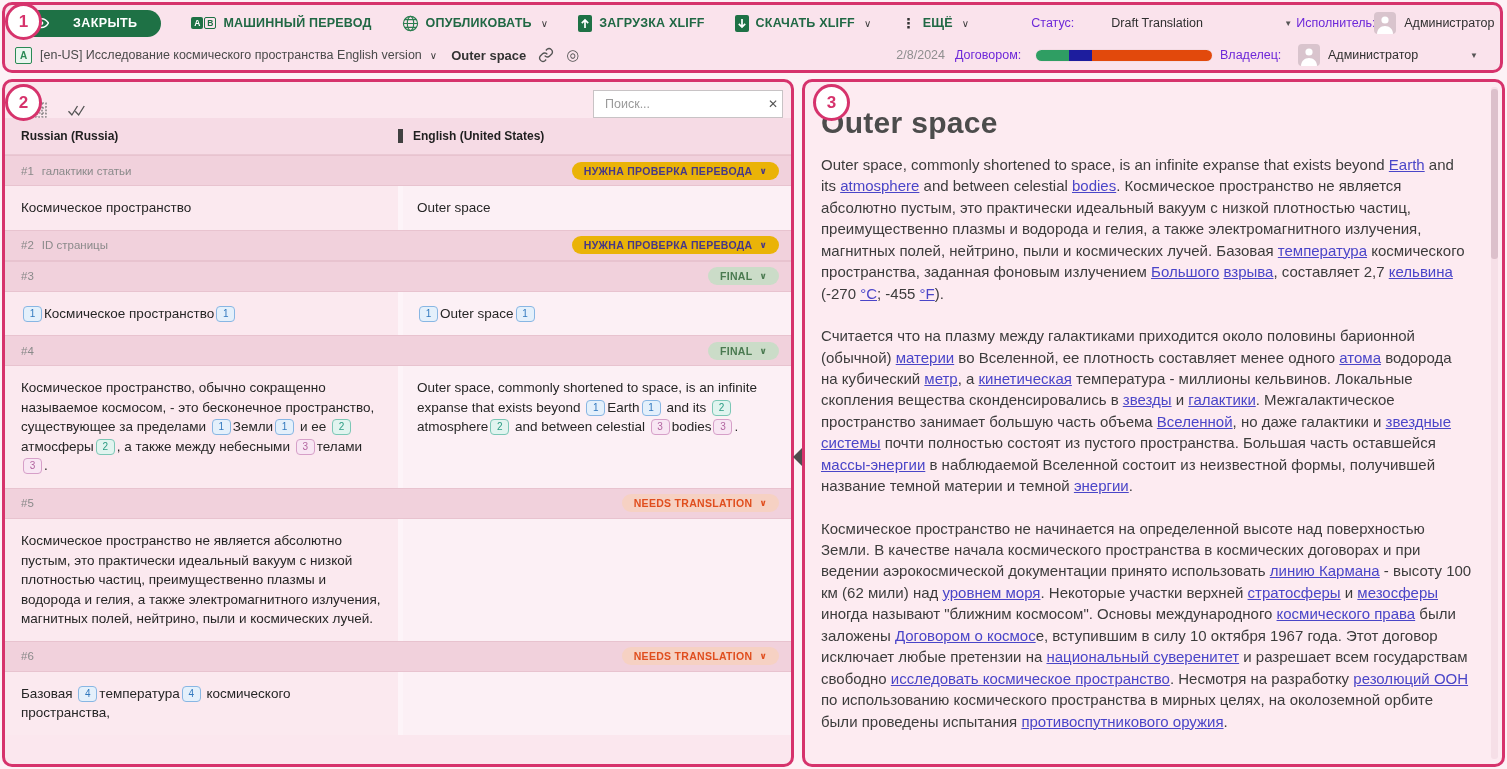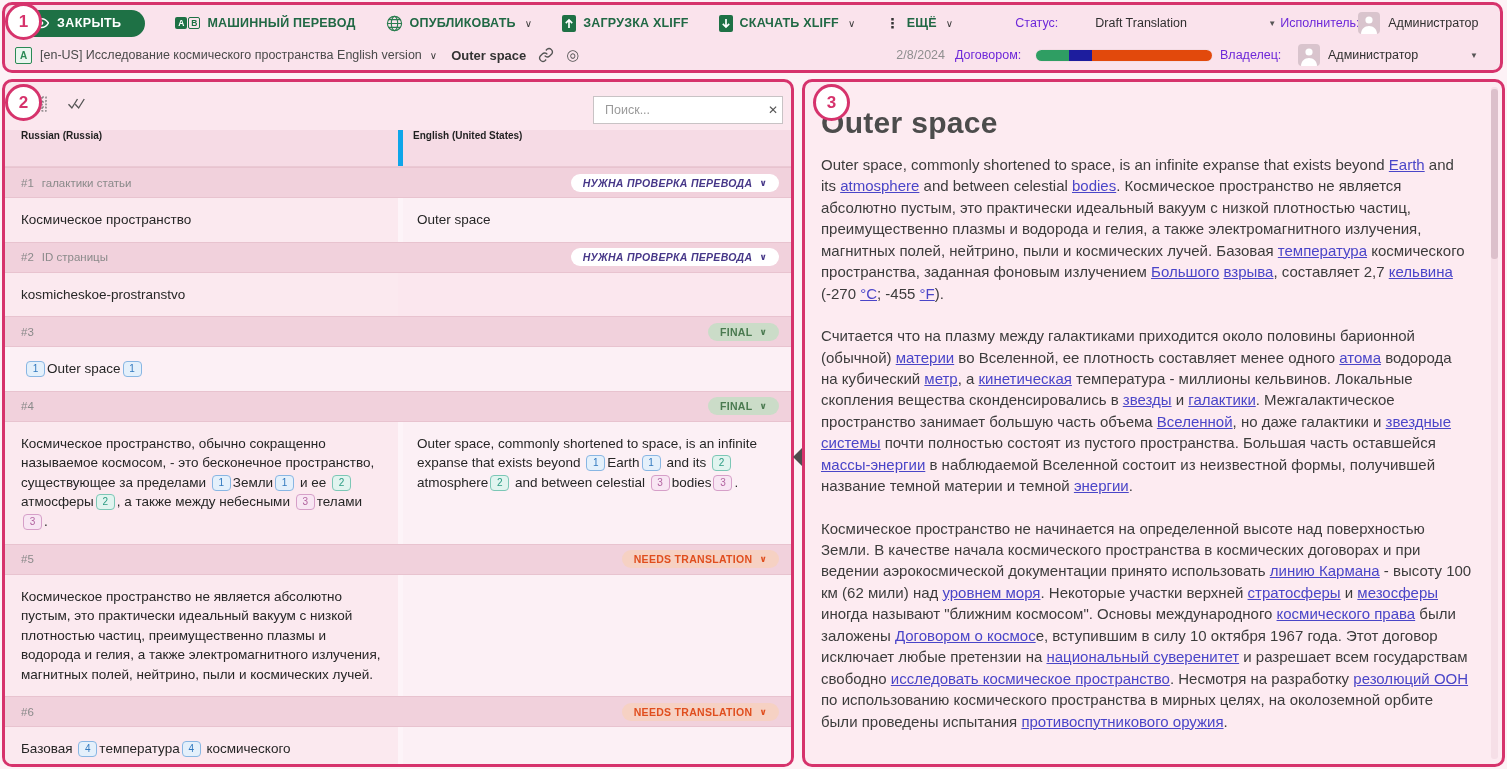--- a/index.html
+++ b/index.html
@@ -5,21 +5,21 @@
   html,body{margin:0;padding:0;width:1507px;height:769px;overflow:hidden;
     background:#fdf2f6;font-family:"Liberation Sans","DejaVu Sans",sans-serif;}
   .canvas{position:relative;width:1507px;height:769px;}
   .region{position:absolute;border:3px solid #d6336c;border-radius:10px;box-sizing:border-box;overflow:hidden;}
   #region1{left:2px;top:2px;width:1501px;height:71px;background:#fae3ec;padding:2px 12px 2px 8px;}
   #region2{left:2px;top:79px;width:792px;height:688px;background:#fbe7ee;}
   #region3{left:802px;top:79px;width:703px;height:688px;background:#fdebf1;padding:4px 30px 0 16px;}
 
   
   .tb-row{display:flex;align-items:center;height:32px;}
-  .btn-close{display:flex;align-items:center;gap:8px;background:#1e7145;color:#fff;border:none;
+  .btn-close{display:flex;align-items:center;gap:24px;background:#1e7145;color:#fff;border:none;
     border-radius:14px;height:27px;padding:0 24px 0 15px;font-weight:bold;font-size:12.5px;
     letter-spacing:.4px;margin-left:6px;font-family:inherit;}
   .tb-item{display:flex;align-items:center;gap:7px;color:#206844;font-weight:bold;font-size:12.5px;
     letter-spacing:.2px;margin-left:30px;white-space:nowrap;cursor:default;}
   .chev{color:#3c3c3c;font-size:10px;font-weight:normal;margin-left:2px;}
   .ab-icon{display:inline-flex;gap:1px;}
   .ab-a,.ab-b{width:12px;height:12px;font-size:8.5px;font-weight:bold;display:flex;align-items:center;justify-content:center;border-radius:2px;}
   .ab-a{background:#1e7145;color:#fff;}
   .ab-b{border:1.5px solid #1e7145;color:#1e7145;box-sizing:border-box;}
   .more-dots{font-size:14px;color:#333;font-weight:bold;}
@@ -33,40 +33,40 @@
   .progress-wrap{width:178px;height:13px;border-radius:7px;background:#fdf6f8;border:1px solid #f3dce4;
     display:flex;overflow:hidden;box-sizing:border-box;}
   .progress-wrap .seg{height:100%;}
   .lang-badge{width:15px;height:15px;border:1px solid #2a8a55;border-radius:2px;color:#2a8a55;background:#eaf5ef;
     font-size:10px;font-weight:bold;display:flex;align-items:center;justify-content:center;margin-left:2px;}
   .doc-select{display:flex;align-items:center;gap:6px;color:#4a4a4a;font-size:12.5px;margin-left:8px;white-space:nowrap;}
   .doc-title{font-weight:bold;color:#333;font-size:13px;margin-left:14px;}
   .mini-icon{color:#555;font-size:15px;margin-left:12px;display:flex;align-items:center;}
 
   
-  .grid-toolbar{display:flex;align-items:flex-start;height:34px;padding:2px 8px 0 26px;margin-top:12px;}
+  .grid-toolbar{display:flex;align-items:flex-end;height:34px;padding:2px 8px 0 26px;}
   .gt-icon{margin-right:20px;display:flex;align-items:center;}
   .search-box{margin-left:auto;width:190px;height:28px;background:#fff;border:1px solid #c8c3c5;
     display:flex;align-items:center;padding:0 9px;box-sizing:border-box;}
   .search-box input{border:none;outline:none;background:transparent;flex:1;font-size:12.5px;color:#333;
     font-family:inherit;}
   .search-box input::placeholder{color:#9a9a9a;}
   .clear-x{color:#555;font-size:12px;cursor:default;}
-  .colheads{display:flex;height:36px;background:#f6dbe5;border-bottom:1px solid #eac9d4;
-    font-weight:bold;font-size:10px;color:#1f1f1f;}
+  .colheads{display:flex;height:36px;align-items:center;background:#f6dbe5;border-bottom:1px solid #eac9d4;
+    font-weight:bold;font-size:12px;color:#1f1f1f;}
   .colheads .c1{width:393px;padding-left:16px;box-sizing:border-box;}
-  .colheads .c2{flex:1;padding-left:10px;border-left:5px solid #0ea5e9;box-sizing:border-box;}
+  .colheads .c2{flex:1;padding-left:10px;border-left:5px solid #404040;box-sizing:border-box;}
   .row-head{display:flex;align-items:center;height:29px;background:#f1d1dc;padding:0 12px 0 16px;
     border-top:1px solid #e8c3cf;border-bottom:1px solid #e8c3cf;}
   .row-head .num{color:#8a8a8a;font-size:11.5px;margin-right:8px;}
   .row-head .lbl{color:#8a8a8a;font-size:11.5px;}
   .badge{margin-left:auto;display:inline-flex;align-items:center;gap:7px;padding:3px 12px;border-radius:11px;
     font-size:10.5px;font-weight:bold;letter-spacing:.3px;white-space:nowrap;}
   .badge .bchev{font-size:9px;}
-  .badge.review{background:#ffffff;color:#463788;font-style:italic;}
+  .badge.review{background:#eab308;color:#463788;}
   .badge.final{background:#cbdcc8;color:#4a7a50;text-align:right;}
   .badge.needs{background:#f6d1c3;color:#e04e1e;justify-content:center;}
   .row-body{display:flex;align-items:stretch;}
   .cell-src{width:393px;box-sizing:border-box;background:#fbe9ef;padding:12px 16px;font-size:13.5px;
     color:#262626;line-height:1.45;}
   .cell-tgt{flex:1;background:#fcf0f5;padding:12px 14px;border-left:5px solid #fdf4f8;font-size:13.5px;
     color:#262626;line-height:1.45;}
   .tag{display:inline-block;min-width:13px;text-align:center;font-size:10px;line-height:14px;padding:0 2px;
     border-radius:4px;margin:0 2px;border:1px solid;vertical-align:1px;}
   .tag.blue{background:#e4f0fb;border-color:#88b6e3;color:#3178be;}
@@ -245,30 +245,30 @@
         </div>
         <div class="row-head">
           <span class="num">#2</span>
           <span class="lbl">ID страницы</span>
           <span class="badge review">
             <span>НУЖНА ПРОВЕРКА ПЕРЕВОДА</span>
             <span class="bchev">∨</span>
           </span>
         </div>
         <div class="row-body">
-          <div class="cell-src">kosmicheskoe-prostranstvo</div>
         </div>
         <div class="row-head">
           <span class="num">#3</span>
           <span class="badge final">
             <span>FINAL</span>
             <span class="bchev">∨</span>
           </span>
         </div>
         <div class="row-body">
+          <div class="cell-src"><span class="tag blue">1</span>Космическое пространство<span class="tag blue">1</span></div>
           <div class="cell-tgt"><span class="tag blue">1</span>Outer space<span class="tag blue">1</span></div>
         </div>
         <div class="row-head">
           <span class="num">#4</span>
           <span class="badge final">
             <span>FINAL</span>
             <span class="bchev">∨</span>
           </span>
         </div>
         <div class="row-body">

